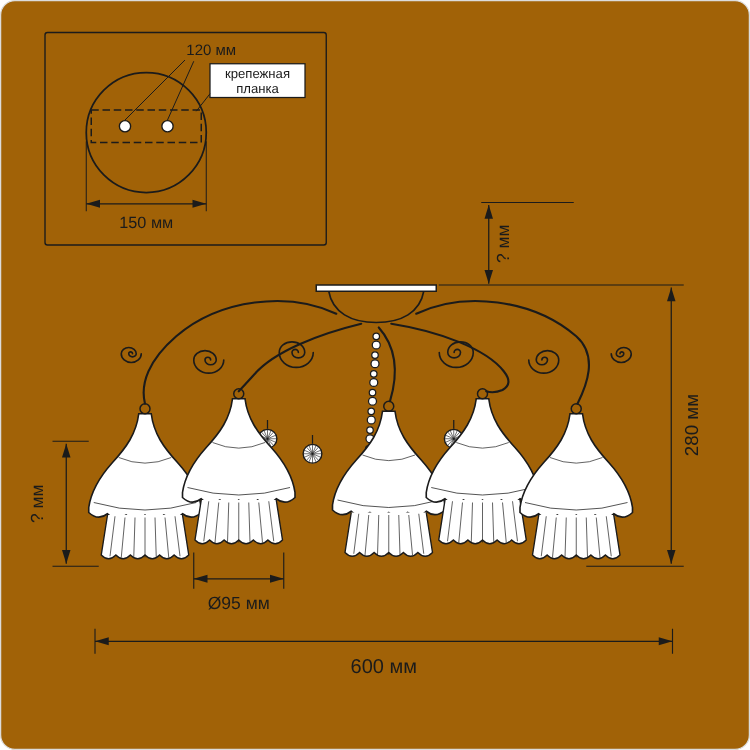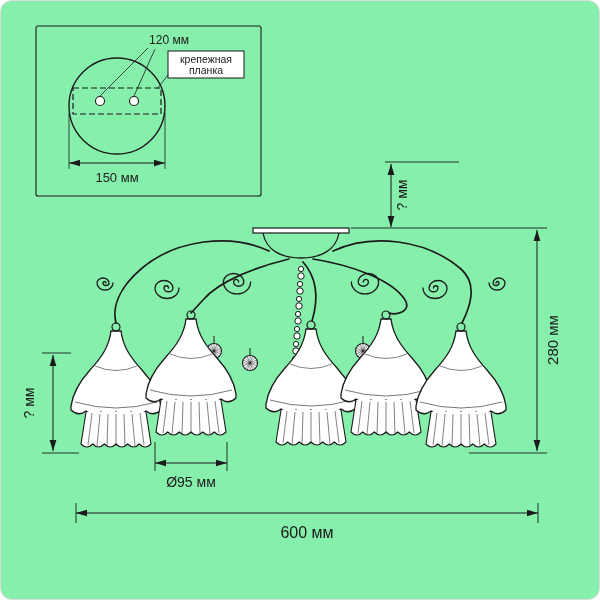--- a/index.html
+++ b/index.html
@@ -1,18 +1,18 @@
 <!DOCTYPE html>
 <html><head>
 <meta charset="utf-8">
 <style>
   html,body{margin:0;padding:0;background:#fff;}
   .frame{
     width:600px;height:600px;box-sizing:border-box;position:relative;
-    background:#86efac;border:1px solid #dcdcdc;border-radius:12px;overflow:hidden;
+    background:#a16207;border:1px solid #dcdcdc;border-radius:12px;overflow:hidden;
   }
   svg{display:block;}
   svg text{
     font-family:"Liberation Sans","DejaVu Sans",sans-serif;
     fill:#1b1b1b;stroke:none;
   }
   .t12{font-size:12px;}
   .t10{font-size:10.5px;}
   .t13{font-size:13px;}
   .t14{font-size:14px;}

